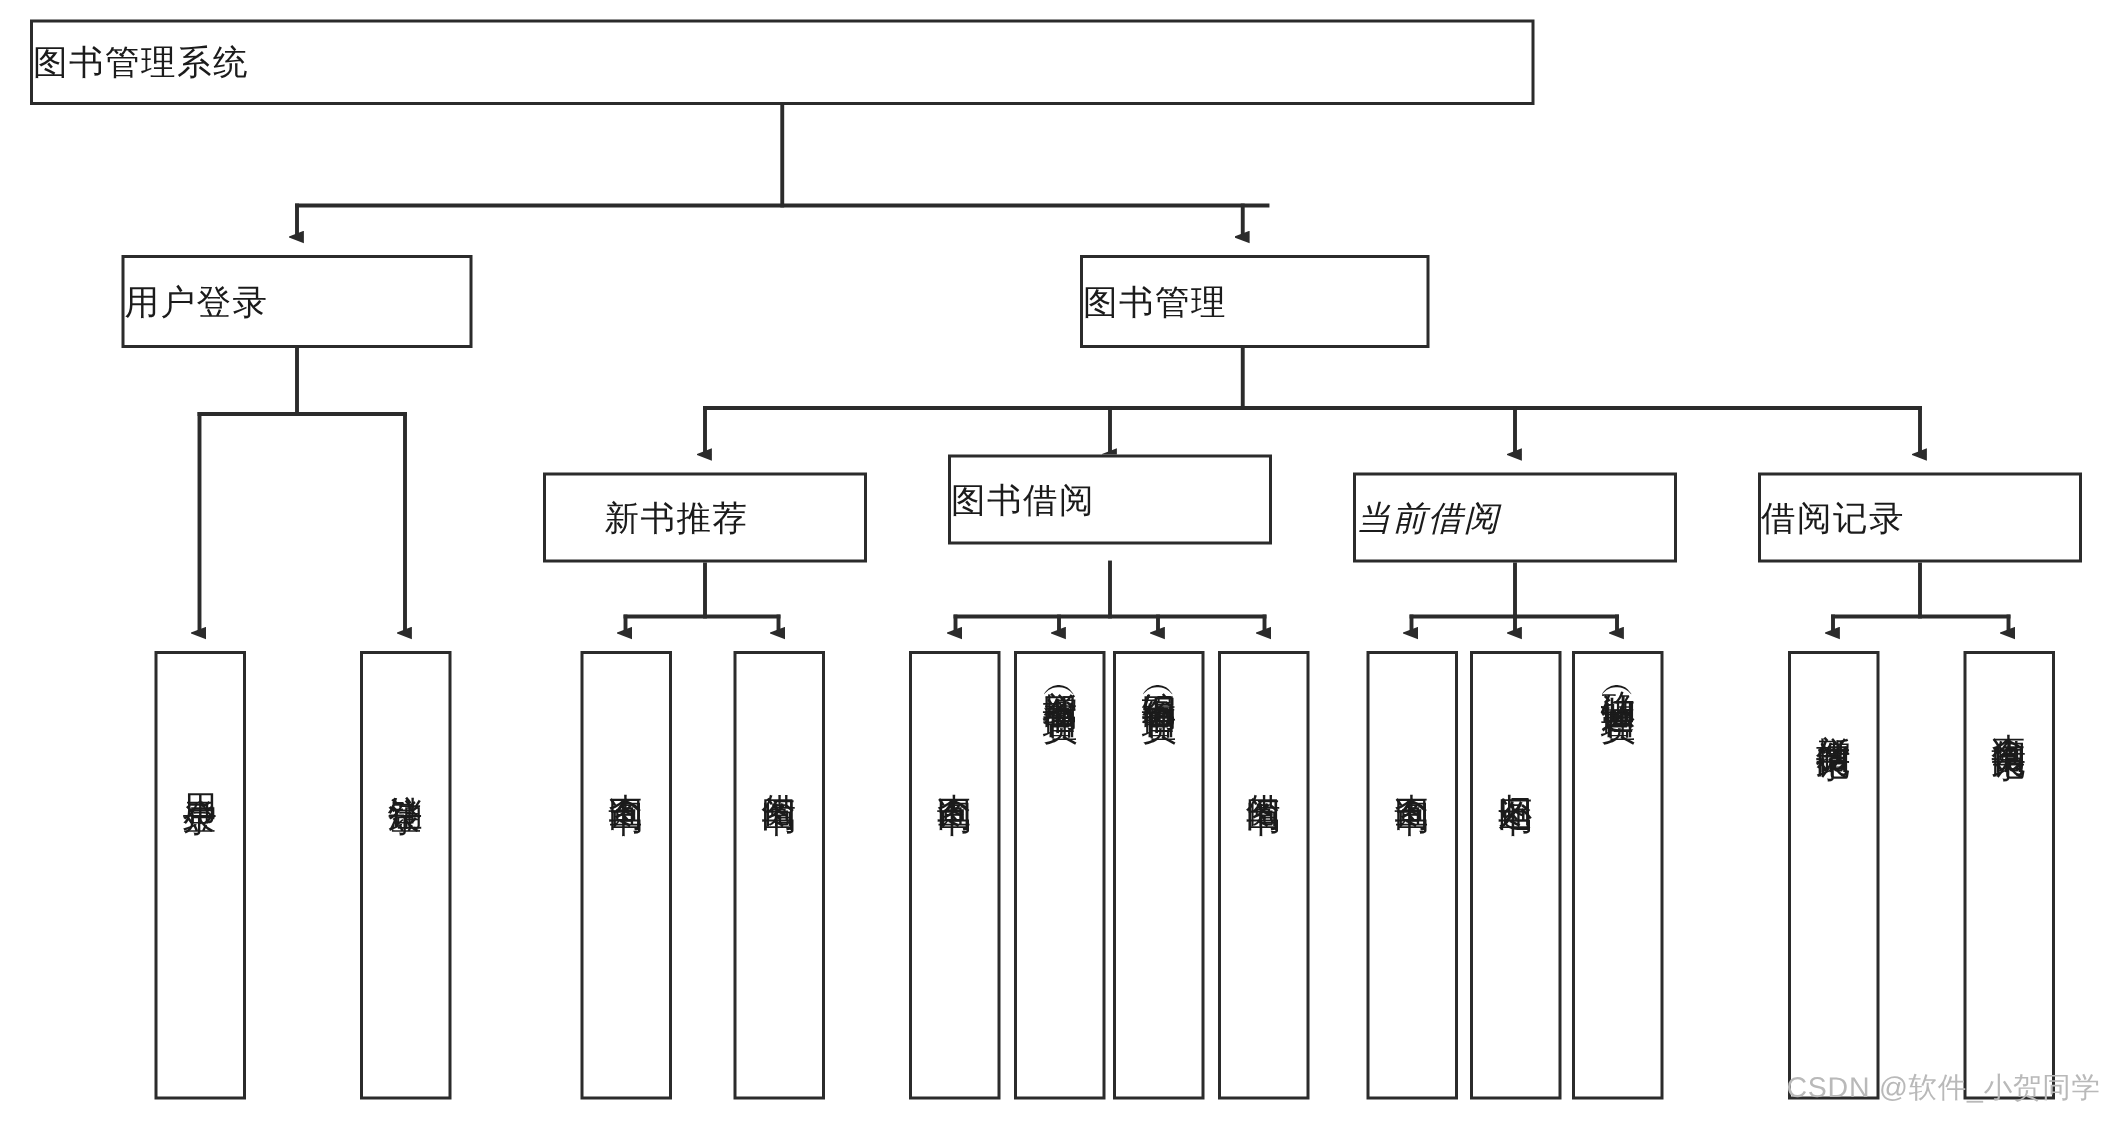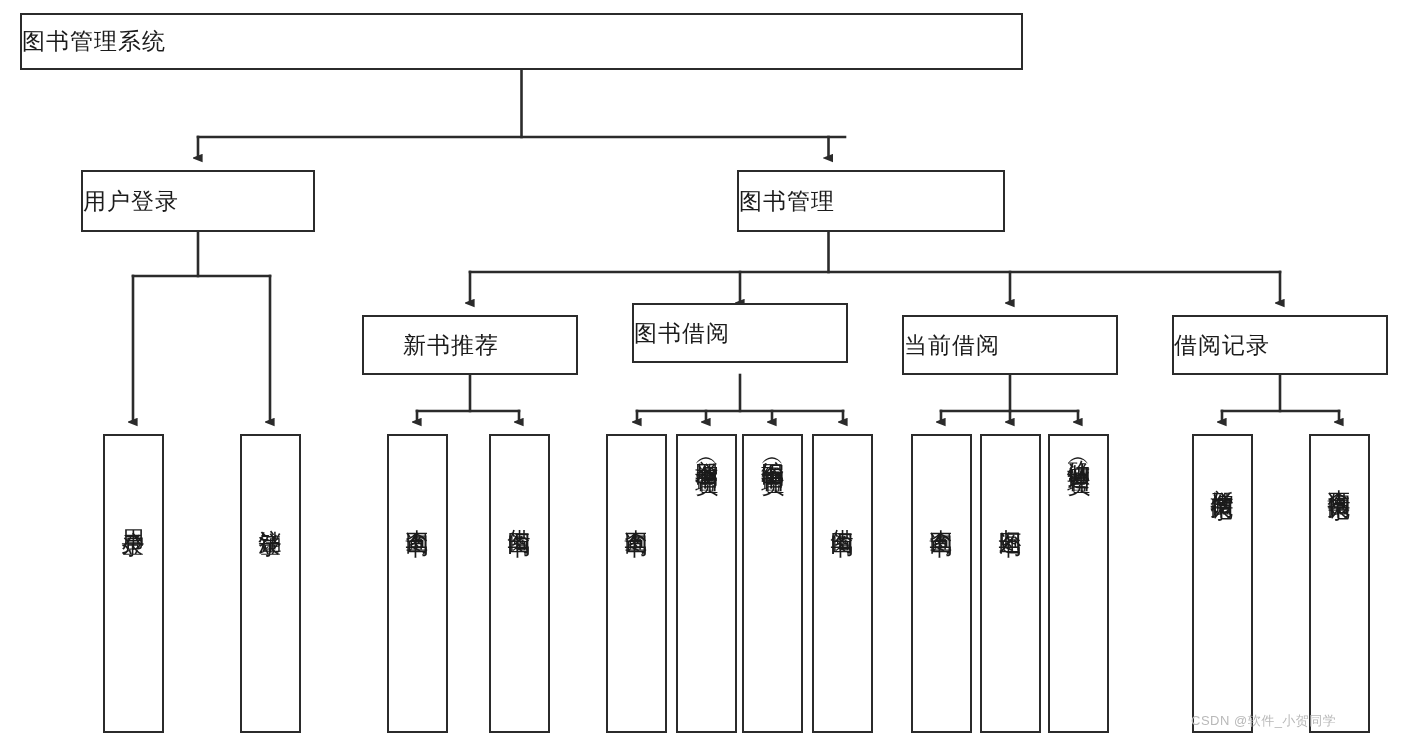--- a/index.html
+++ b/index.html
@@ -53,21 +53,21 @@
     letter-spacing: 2px;
     white-space: nowrap;
   }
   .v-node.tall .vtext {
     line-height: 1.1;
   }
   .watermark {
     position: absolute;
     left: 1191px;
     top: 712px;
-    font-size: 13px;
+    font-size: 19px;
     color: #b9b9b9;
     letter-spacing: 0.5px;
     z-index: 3;
     white-space: nowrap;
   }
 </style>
 </head>
 <body>
 
 <div id="canvas">
@@ -122,31 +122,31 @@
     </g>
   </svg>
 
   <div class="node h-node" style="left:20px; top:13px; width:1003px; height:57px;">
     <span>图书管理系统</span>
   </div>
 
   <div class="node h-node" style="left:81px; top:170px; width:234px; height:62px;">
     <span>用户登录</span>
   </div>
-  <div class="node h-node" style="left:737px; top:170px; width:268px; height:62px;">
+  <div class="node h-node" style="left:720px; top:170px; width:233px; height:62px;">
     <span>图书管理</span>
   </div>
 
   <div class="node h-node" style="left:362px; top:315px; width:216px; height:60px;padding-left:39px;">
     <span>新书推荐</span>
   </div>
   <div class="node h-node" style="left:632px; top:303px; width:216px; height:60px;">
     <span>图书借阅</span>
   </div>
-  <div class="node h-node" style="left:902px; top:315px; width:216px; height:60px;">
+  <div class="node h-node" style="left:902px; top:315px; width:216px; height:60px;font-style:italic;">
     <span>当前借阅</span>
   </div>
   <div class="node h-node" style="left:1172px; top:315px; width:216px; height:60px;">
     <span>借阅记录</span>
   </div>
 
   <div class="node v-node" style="left:103px; top:434px; width:61px; height:299px; padding-top:75px;">
     <span class="vtext">用户登录</span>
   </div>
   <div class="node v-node" style="left:240px; top:434px; width:61px; height:299px; padding-top:75px;">

